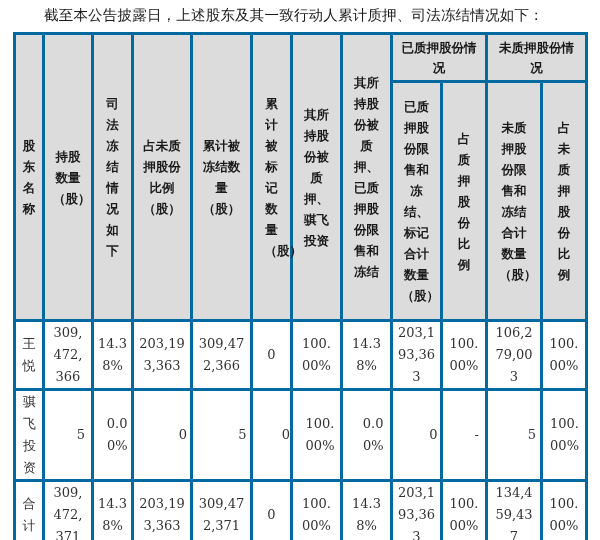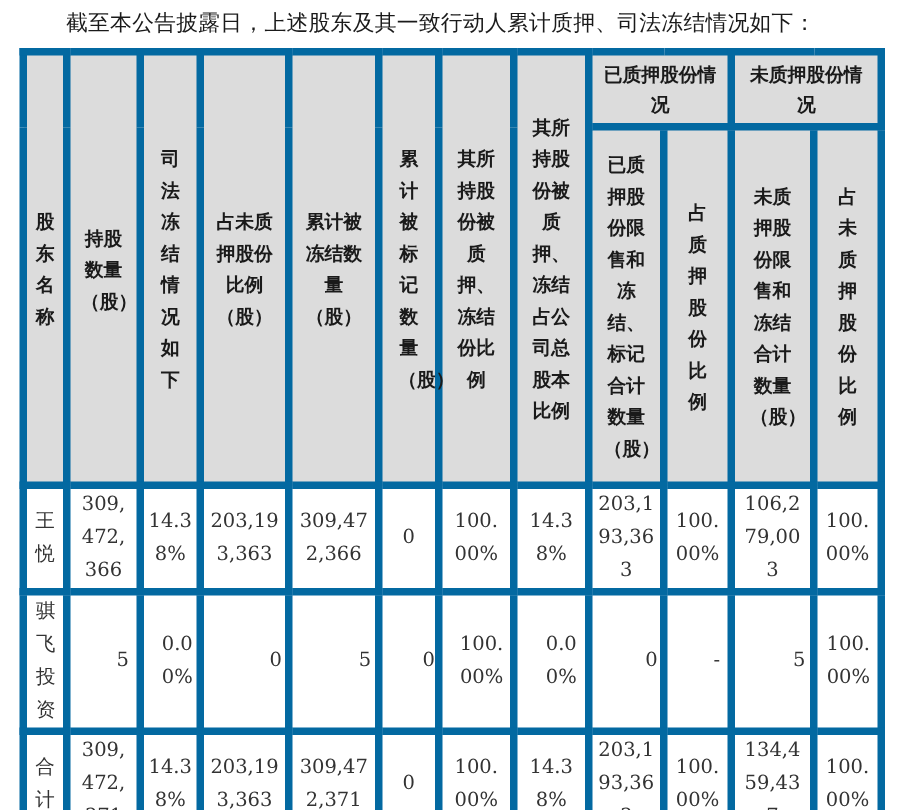--- a/index.html
+++ b/index.html
@@ -2,21 +2,21 @@
 <html><head>
 <meta charset="utf-8">
 <style>
   html, body { margin:0; padding:0; background:#ffffff; }
   body { width:600px; height:540px; position:relative; overflow:hidden;
          font-family: "DejaVu Serif", "Liberation Serif", serif; color:#222; }
   .intro { position:absolute; left:44px; top:6px; font-size:14.5px; letter-spacing:0.2px;
            color:#1a1a1a; white-space:nowrap; }
   table { position:absolute; left:13px; top:32px; border-collapse:collapse;
           table-layout:fixed; width:572px; }
-  td, th { border:5px solid #0369a1; text-align:center; vertical-align:middle; padding:0;
+  td, th { border:3px solid #0369a1; text-align:center; vertical-align:middle; padding:0;
            word-break:break-all; }
   th { background:#dcdcdc; font-family:"DejaVu Sans", "Liberation Sans", sans-serif;
        font-weight:bold; font-size:12.5px; line-height:21px; color:#1a1a1a; }
   td { background:#ffffff; font-size:13px; line-height:22px; color:#333; }
   .hdr-main { height:284px;margin-left:16px; }
   .grp { height:45px; line-height:20px; }
   .r1 td { height:62px; }
   .r2 td { height:84px;text-align:right; }
   .r3 td { height:60px; }
   .vtxt { display:block; margin:0 auto; }
@@ -55,24 +55,24 @@
       <th rowspan="2">
           <span class="vtxt" style="width:44px">占未质押股份比例（股）</span>
         </th>
       <th rowspan="2">
           <span class="vtxt" style="width:44px">累计被冻结数量（股）</span>
         </th>
       <th rowspan="2">
           <span class="vtxt" style="width:14px">累计被标记数量（股）</span>
         </th>
       <th rowspan="2">
-          <span class="vtxt" style="width:30px">其所持股份被质押、冻结份比例</span>
-        </th>
-      <th rowspan="2">
-          <span class="vtxt" style="width:30px">其所持股份被质押、冻结占公司总股本比例</span>
+          <span class="vtxt" style="width:30px">其所持股份被质押、骐飞投资</span>
+        </th>
+      <th rowspan="2">
+          <span class="vtxt" style="width:30px">其所持股份被质押、已质押股份限售和冻结</span>
         </th>
       <th colspan="2" class="grp">
           <span class="vtxt" style="width:80px">已质押股份情况</span>
         </th>
       <th colspan="2" class="grp">
           <span class="vtxt" style="width:80px">未质押股份情况</span>
         </th>
     </tr>
     <tr>
       <th>

